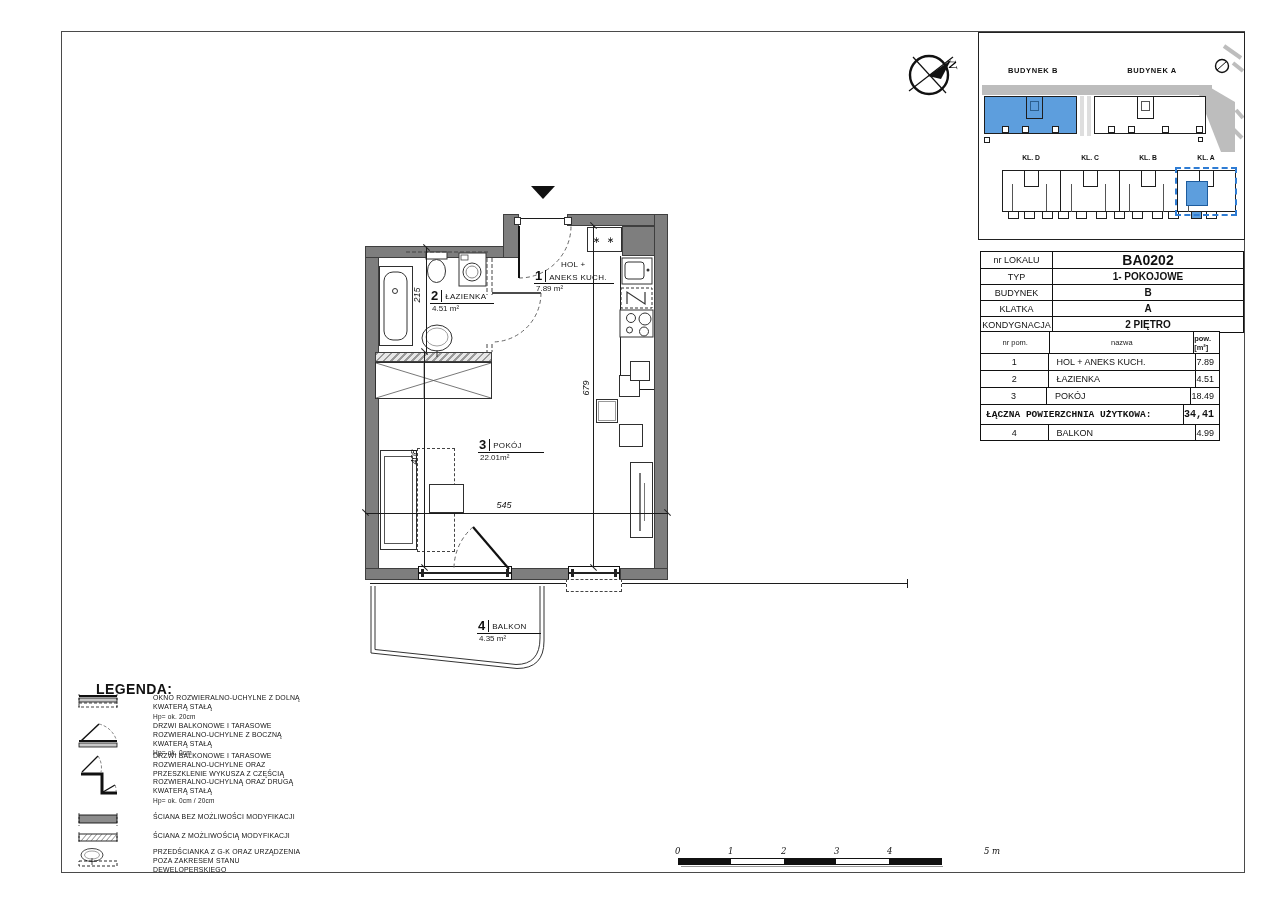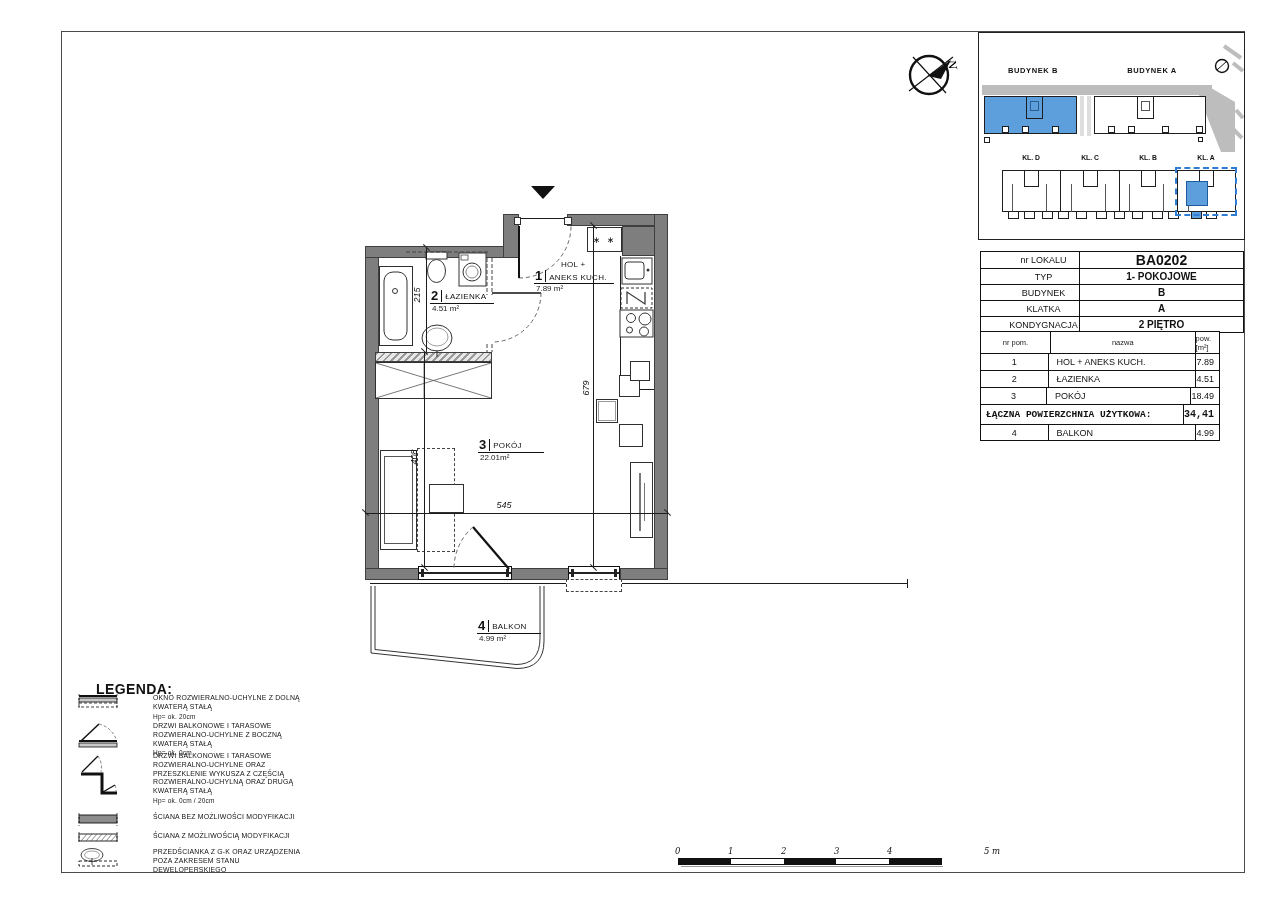--- a/index.html
+++ b/index.html
@@ -19,21 +19,21 @@
   .rl-pre{font-size:8px;letter-spacing:.3px;padding-left:27px;margin-bottom:1px;}
   .rl-main{display:flex;align-items:flex-end;border-bottom:1.2px solid #111;padding-bottom:1px;}
   .rl-num{font-size:13px;font-weight:600;padding:0 3px 0 1px;border-right:1.2px solid #111;line-height:.9;}
   .rl-name{font-size:8px;letter-spacing:.3px;padding-left:3px;white-space:nowrap;}
   .rl-area{font-size:8px;color:#222;padding:1px 0 0 2px;}
   
   .tbl{border:1.5px solid #111;background:#fff;}
   .trow{display:flex;border-top:1px solid #111;align-items:stretch;}
   .trow:first-child{border-top:none;}
   .tc{display:flex;align-items:center;justify-content:center;}
-  .u-lab{width:71px;border-right:1px solid #111;font-size:9px;margin-left:27px;}
+  .u-lab{width:71px;border-right:1px solid #111;font-size:9px;}
   .u-val{flex:1;font-weight:bold;font-size:10px;}
   .rt-c1{width:71px;border-right:1px solid #111;font-size:9px;justify-content:center;}
   .rt-c2{width:148px;border-right:1px solid #111;font-size:9px;justify-content:flex-start;padding-left:8px;}
   .rt-c3{flex:1;font-size:9px;justify-content:flex-end;padding-right:5px;}
   .hdr{font-size:7.5px;color:#222;}
   
   .leg-item{position:absolute;display:flex;}
   .leg-ic{width:40px;flex:0 0 40px;}
   .leg-tx{position:absolute;left:75px;width:158px;font-size:6.9px;line-height:1.28;letter-spacing:.2px;color:#111;}
   .leg-note{font-size:6.5px;color:#222;margin-top:1px;}
@@ -205,21 +205,21 @@
       <span class="rl-num">3</span>
       <span class="rl-name">POKÓJ</span>
     </div>
     <div class="rl-area">22.01m²</div>
   </div>
   <div class="a rlabel" style="left:477px;top:620px;width:64px;">
     <div class="rl-main">
       <span class="rl-num">4</span>
       <span class="rl-name">BALKON</span>
     </div>
-    <div class="rl-area">4.99 m²</div>
+    <div class="rl-area">4.35 m²</div>
   </div>
 
   <div class="a" style="left:978px;top:32px;width:267px;height:208px;border:1px solid #222;background:transparent;"></div>
   <div class="a" style="left:990px;top:66px;width:86px;text-align:center;font-size:7.5px;font-weight:bold;letter-spacing:.6px;">BUDYNEK B</div>
   <div class="a" style="left:1106px;top:66px;width:92px;text-align:center;font-size:7.5px;font-weight:bold;letter-spacing:.6px;">BUDYNEK A</div>
   <div class="a" style="left:982px;top:85px;width:230px;height:10px;background:#bdbdbd;"></div>
   <div class="a" style="left:1080px;top:96px;width:4px;height:40px;background:#dedede;"></div>
   <div class="a" style="left:1087px;top:96px;width:4px;height:40px;background:#dedede;"></div>
   <div class="a" style="left:984px;top:96px;width:93px;height:38px;background:#5d9edd;border:1px solid #1e1e1e;"></div>
   <div class="a" style="left:1026px;top:96px;width:17px;height:23px;background:#5d9edd;border:1px solid #1e1e1e;"></div>
@@ -291,21 +291,21 @@
     <div class="trow" style="height:15px;">
       <div class="tc u-lab">KONDYGNACJA</div>
       <div class="tc u-val">2 PIĘTRO</div>
     </div>
   </div>
 
   <div class="a tbl" style="left:980px;top:331px;width:240px;">
     <div class="trow" style="height:21px;">
       <div class="tc rt-c1 hdr">nr pom.</div>
       <div class="tc rt-c2 hdr" style="justify-content:center;padding-left:0;">nazwa</div>
-      <div class="tc rt-c3 hdr" style="justify-content:center;padding-right:8px;">pow. [m²]</div>
+      <div class="tc rt-c3 hdr" style="justify-content:center;padding-right:8px;font-weight:bold;">pow. [m²]</div>
     </div>
     <div class="trow" style="height:16px;">
       <div class="tc rt-c1">1</div>
       <div class="tc rt-c2">HOL + ANEKS KUCH.</div>
       <div class="tc rt-c3">7.89</div>
     </div>
     <div class="trow" style="height:16px;">
       <div class="tc rt-c1">2</div>
       <div class="tc rt-c2">ŁAZIENKA</div>
       <div class="tc rt-c3">4.51</div>

